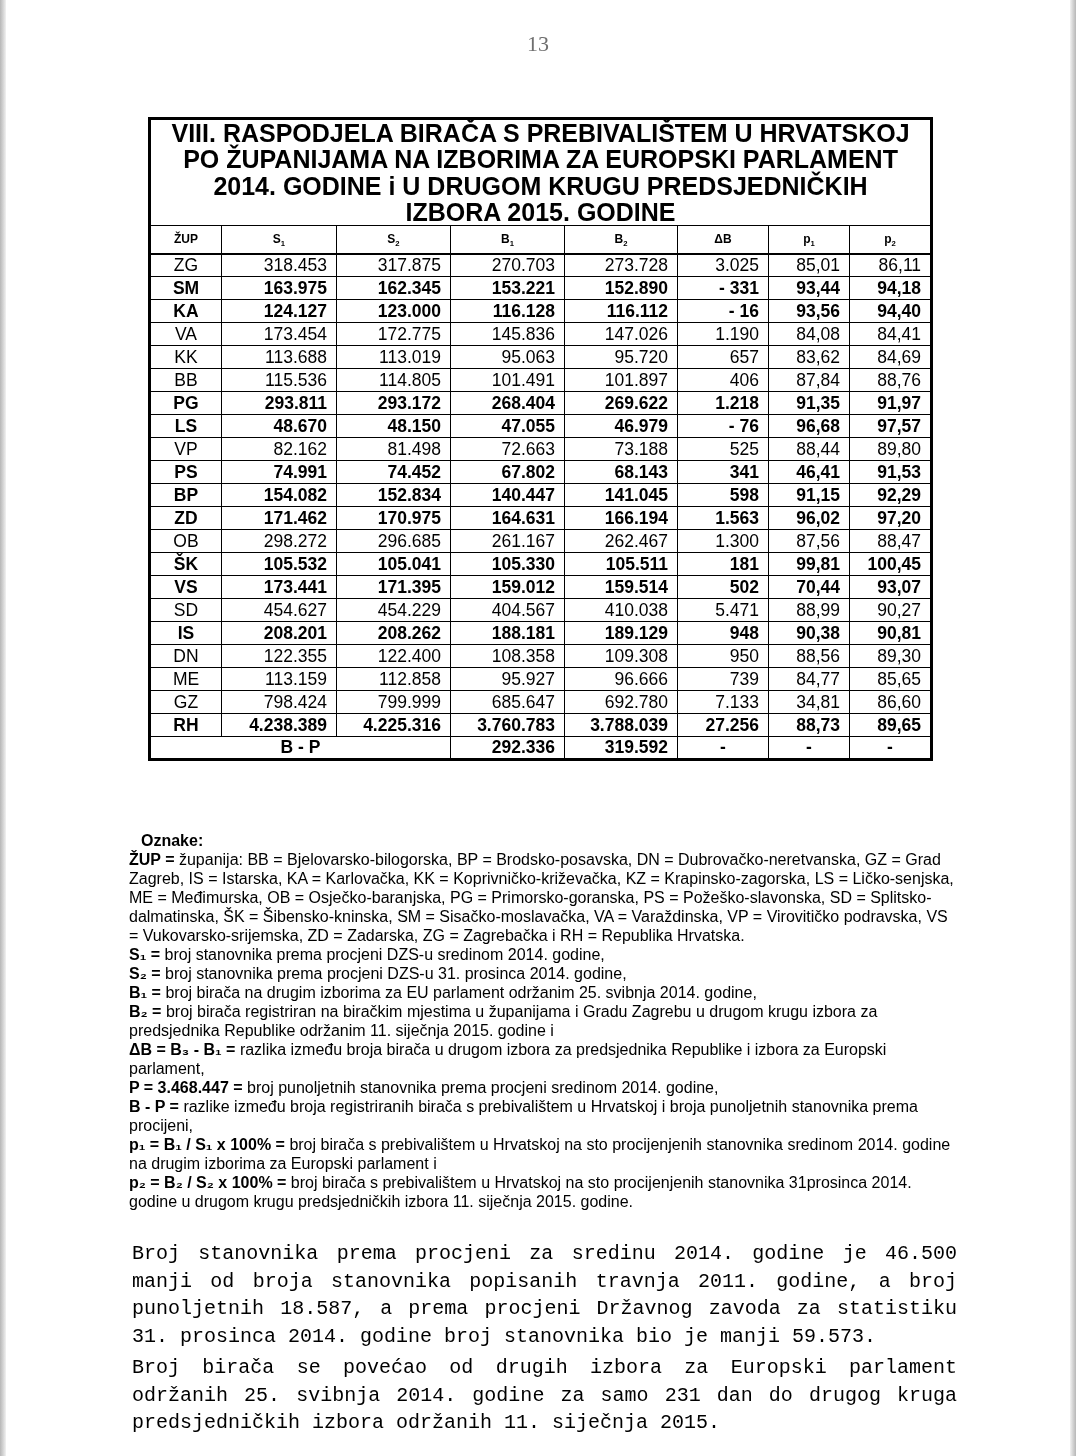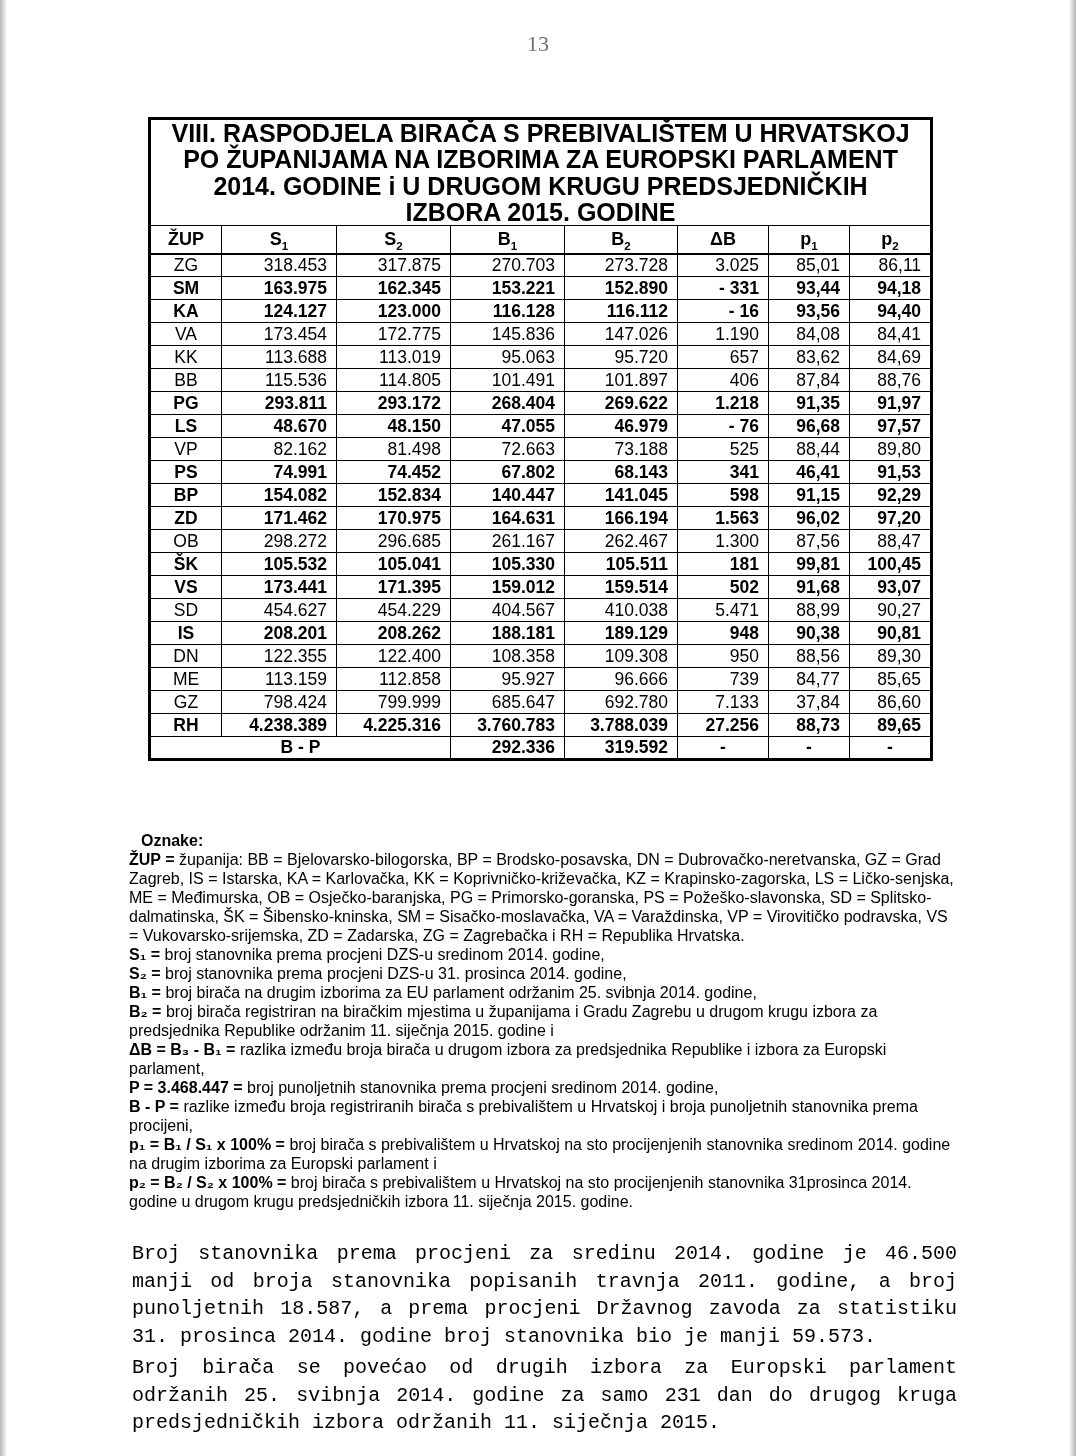--- a/index.html
+++ b/index.html
@@ -25,21 +25,21 @@
   #main-table td, #main-table th {
     border:1px solid #000; height:23px; line-height:1.05;
     white-space:nowrap; overflow:hidden; padding:0;
   }
   #title-cell {
     font-size:25px; font-weight:bold; text-align:center;
     line-height:30px; height:119px; border-bottom:2px solid #000;
     letter-spacing:0px;
   }
   #head-row th {
-    font-weight:bold; text-align:center; height:28px; font-size:18px;
+    font-weight:bold; text-align:center; height:28px; font-size:12px;
     border-bottom:2px solid #000;
   }
   #head-row sub { font-size:64%; line-height:0; }
   #table-body td.r { text-align:right; padding-right:9px; }
   #table-body td.c { text-align:center; }
   tr.hl td { font-weight:bold; border-top:2px solid #000; border-bottom:2px solid #000; }
   tr.hl td.reg { font-weight:bold; }
 
   #notes {
     position:absolute; left:129px; top:831px; width:832px;
@@ -234,21 +234,21 @@
         <td class="r">99,81</td>
         <td class="r">100,45</td>
       </tr>
       <tr class="hl">
         <td class="c">VS</td>
         <td class="r">173.441</td>
         <td class="r">171.395</td>
         <td class="r">159.012</td>
         <td class="r">159.514</td>
         <td class="r">502</td>
-        <td class="r">91,68</td>
+        <td class="r">70,44</td>
         <td class="r">93,07</td>
       </tr>
       <tr>
         <td class="c">SD</td>
         <td class="r">454.627</td>
         <td class="r">454.229</td>
         <td class="r">404.567</td>
         <td class="r">410.038</td>
         <td class="r">5.471</td>
         <td class="r">88,99</td>
@@ -284,21 +284,21 @@
         <td class="r">84,77</td>
         <td class="r">85,65</td>
       </tr>
       <tr>
         <td class="c">GZ</td>
         <td class="r">798.424</td>
         <td class="r">799.999</td>
         <td class="r">685.647</td>
         <td class="r">692.780</td>
         <td class="r">7.133</td>
-        <td class="r">37,84</td>
+        <td class="r">34,81</td>
         <td class="r">86,60</td>
       </tr>
       <tr class="hl">
         <td class="c">RH</td>
         <td class="r">4.238.389</td>
         <td class="r">4.225.316</td>
         <td class="r">3.760.783</td>
         <td class="r">3.788.039</td>
         <td class="r">27.256</td>
         <td class="r">88,73</td>

